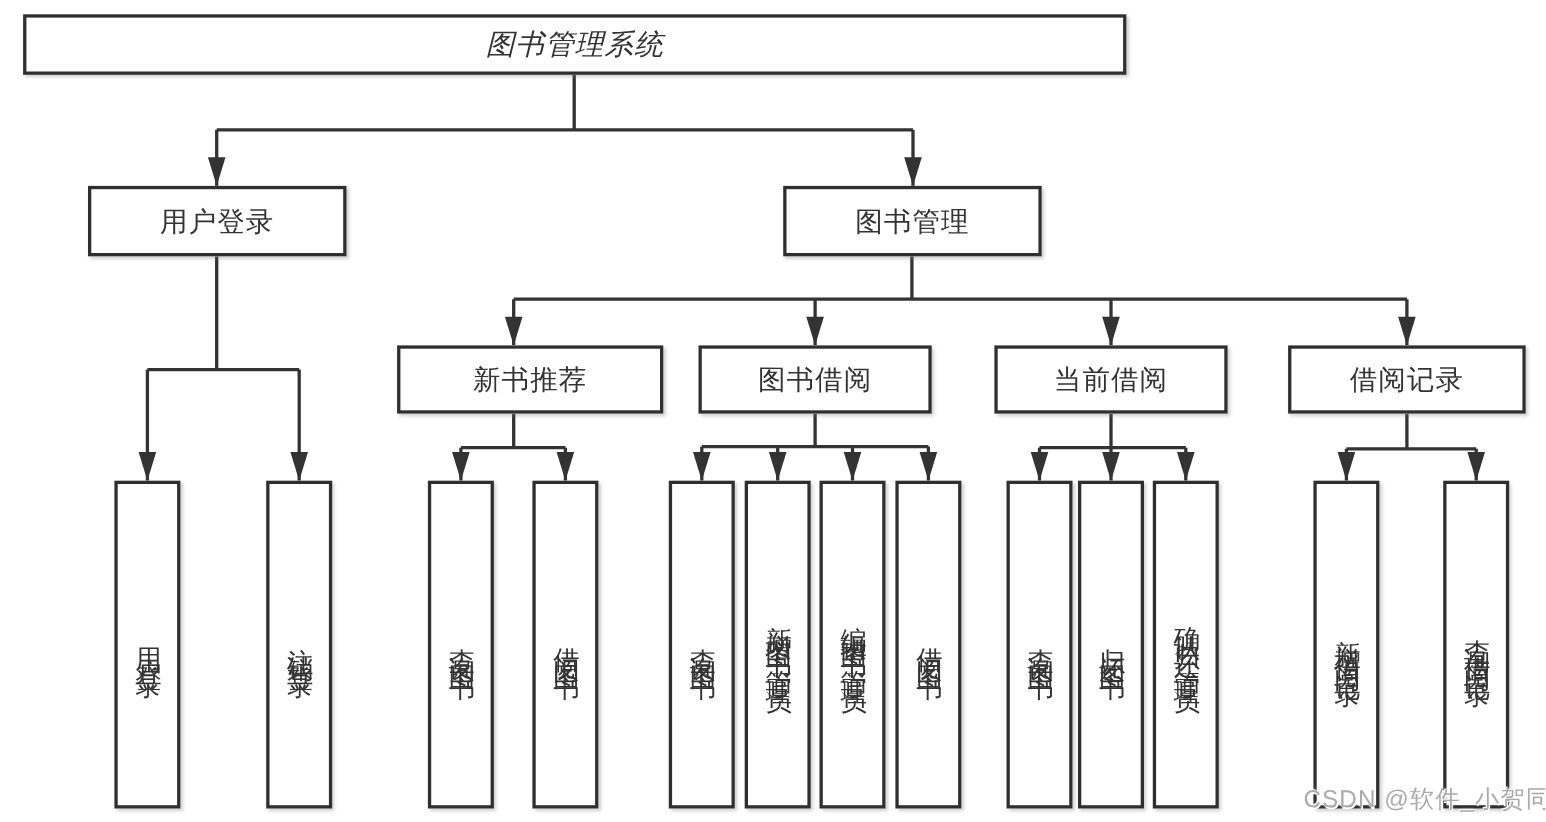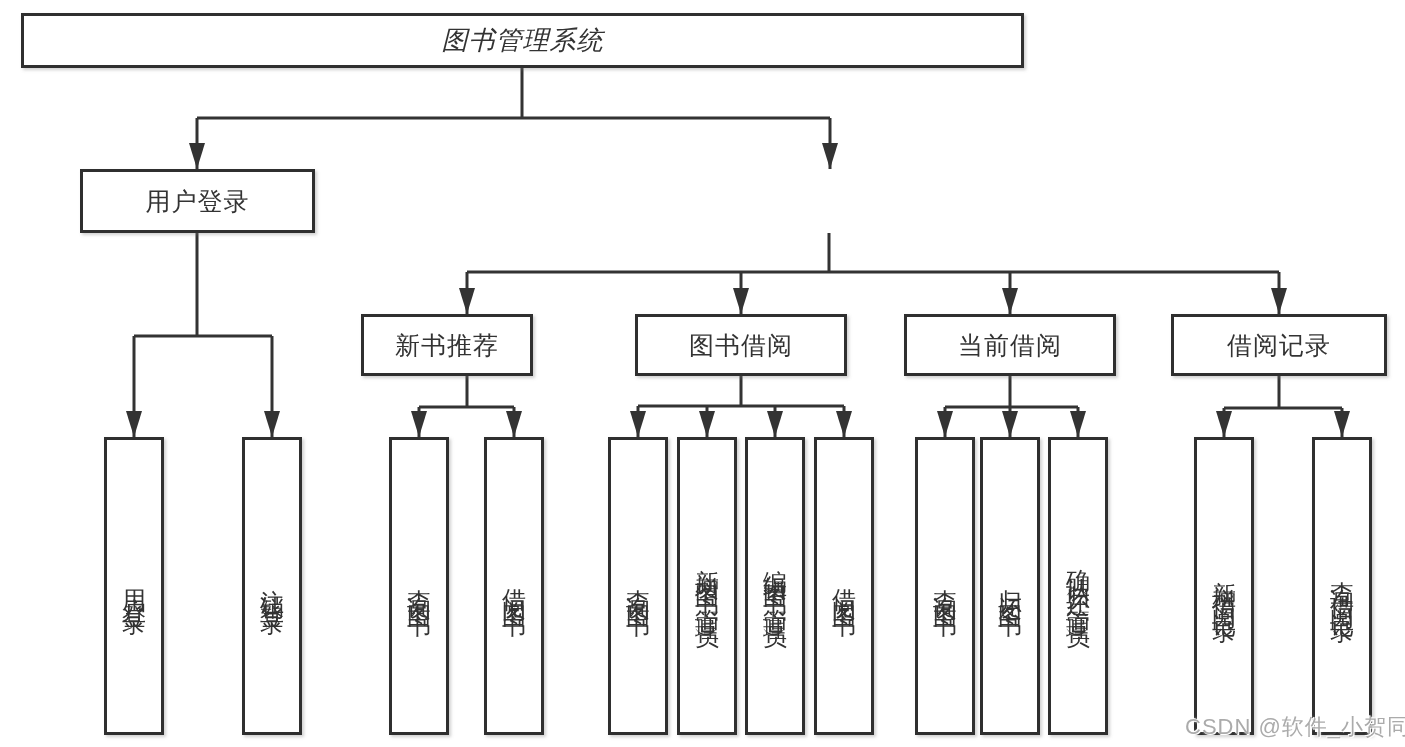--- a/index.html
+++ b/index.html
@@ -101,22 +101,25 @@
     </g>
   </svg>
 
   <div class="node root-node" style="left:21px;top:13px;width:1003px;height:55px;">
     <span class="lbl">图书管理系统</span>
   </div>
 
   <div class="node h-node" style="left:80px;top:169px;width:235px;height:64px;">
     <span class="lbl">用户登录</span>
   </div>
+  <div class="node h-node" style="left:712px;top:169px;width:235px;height:64px;">
+    <span class="lbl">图书管理</span>
+  </div>
 
-  <div class="node h-node" style="left:361px;top:314px;width:172px;height:62px;">
+  <div class="node h-node" style="left:361px;top:314px;width:242px;height:62px;">
     <span class="lbl">新书推荐</span>
   </div>
   <div class="node h-node" style="left:635px;top:314px;width:212px;height:62px;">
     <span class="lbl">图书借阅</span>
   </div>
   <div class="node h-node" style="left:904px;top:314px;width:212px;height:62px;">
     <span class="lbl">当前借阅</span>
   </div>
   <div class="node h-node" style="left:1171px;top:314px;width:216px;height:62px;">
     <span class="lbl">借阅记录</span>

